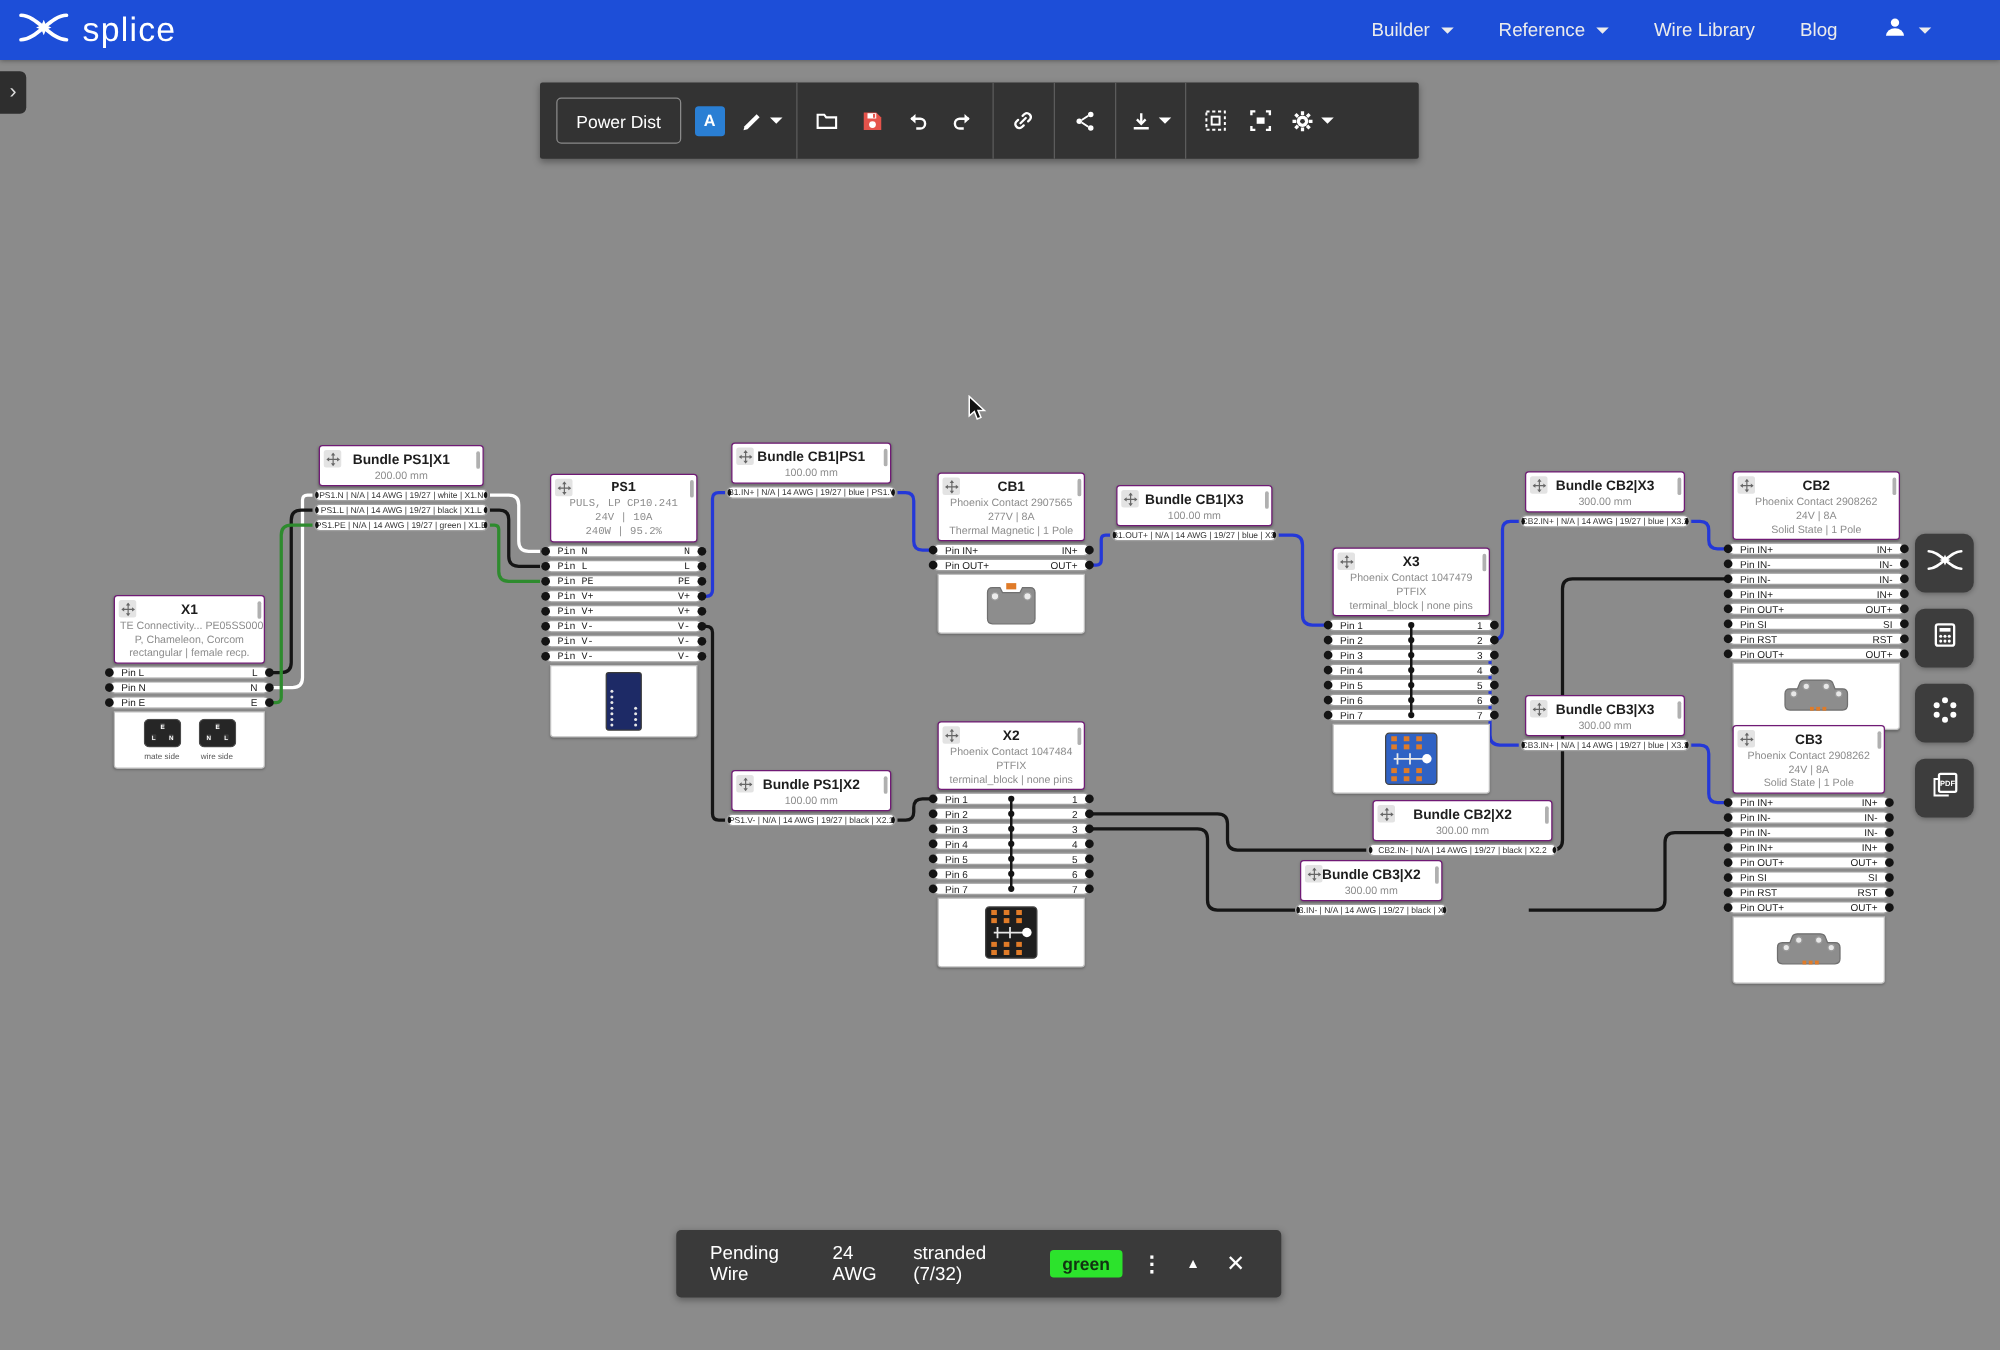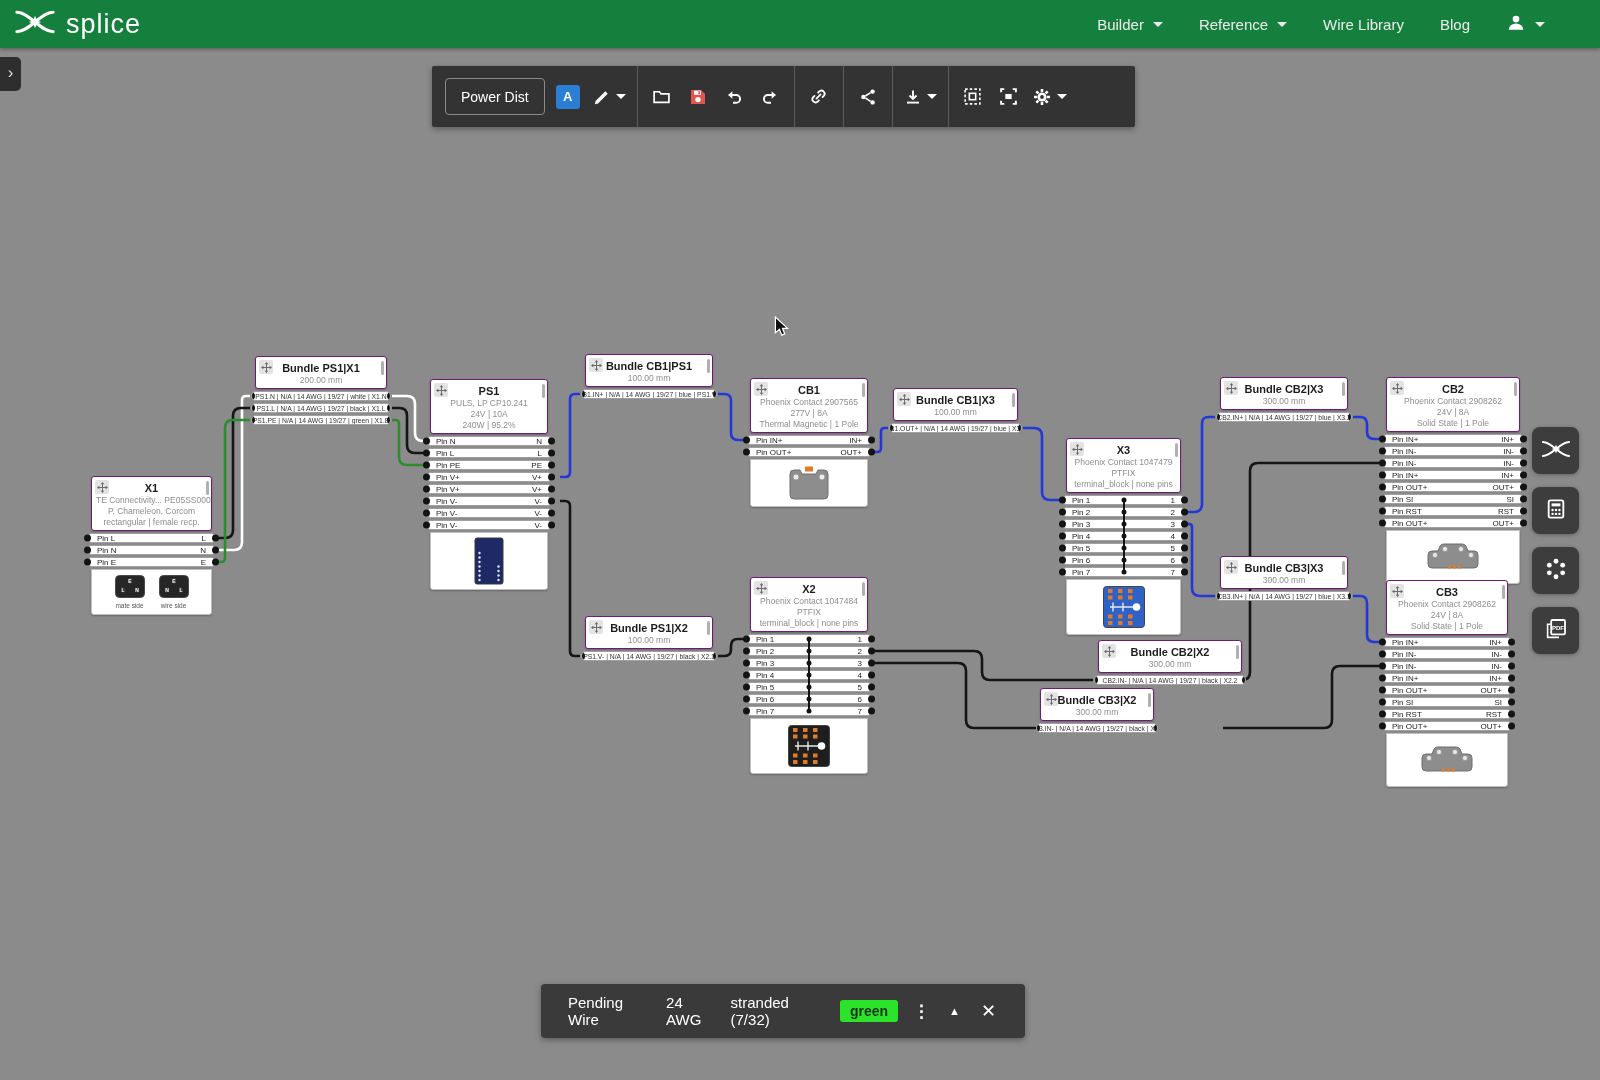--- a/index.html
+++ b/index.html
@@ -1,21 +1,21 @@
 <!DOCTYPE html>
 <html><head>
 <meta charset="utf-8">
 <style>
   * { box-sizing: border-box; margin: 0; padding: 0; }
   html,body { width:1600px; height:1080px; overflow:hidden; }
   body { font-family:"Liberation Sans", sans-serif; }
   .stage { position:relative; width:1600px; height:1080px; background:#8b8b8b; overflow:hidden; }
 
   
-  .navbar { position:absolute; top:0; left:0; width:1600px; height:48px; background:#15803d;
+  .navbar { position:absolute; top:0; left:0; width:1600px; height:48px; background:#1d4ed8;
             display:flex; align-items:center; justify-content:space-between; z-index:10;
             box-shadow:0 1px 4px rgba(0,0,0,.4); }
   .brand { display:flex; align-items:center; gap:10px; padding-left:14px; }
   .brand-text { color:#fff; font-size:27px; font-weight:500; letter-spacing:1px; }
   .nav-items { display:flex; align-items:center; gap:36px; padding-right:55px; }
   .nav-item { display:flex; align-items:center; gap:9px; color:#ececec; font-size:15px; cursor:pointer; }
   .caret-down { width:0; height:0; border-left:5px solid transparent; border-right:5px solid transparent;
                 border-top:5px solid #ececec; display:inline-block; }
 
   
@@ -205,21 +205,21 @@
               <span>PS1.L | N/A | 14 AWG | 19/27 | black | X1.L</span>
               <span class="dotr"></span>
             </div>
             <div class="prow bundle">
               <span class="dotl"></span>
               <span>PS1.PE | N/A | 14 AWG | 19/27 | green | X1.E</span>
               <span class="dotr"></span>
             </div>
           </div>
         </div>
-        <div class="node" style="left: 430px; top: 379px; width: 118px;">
+        <div class="node" style="left: 440px; top: 379px; width: 118px; font-family: Liberation Mono, monospace;">
           <div class="node-head">
             <span class="mover">
               <svg width="11" height="11" viewBox="0 0 14 14">
                 <g fill="#666">
                   <path d="M7 0 9.2 3H4.8z"></path>
                   <path d="M7 14 4.8 11h4.4z"></path>
                   <path d="M0 7 3 4.8v4.4z"></path>
                   <path d="M14 7 11 9.2V4.8z"></path>
                 </g>
                 <path stroke="#666" stroke-width="1.2" d="M7 2.5v9M2.5 7h9"></path>
@@ -385,21 +385,21 @@
             <span class="hthumb"></span>
           </div>
           <div class="rows">
             <div class="prow bundle">
               <span class="dotl"></span>
               <span>CB1.OUT+ | N/A | 14 AWG | 19/27 | blue | X3.1</span>
               <span class="dotr"></span>
             </div>
           </div>
         </div>
-        <div class="node" style="left: 1066px; top: 438px; width: 115px;">
+        <div class="node" style="left: 1066px; top: 438px; width: 126px;">
           <div class="node-head">
             <span class="mover">
               <svg width="11" height="11" viewBox="0 0 14 14">
                 <g fill="#666">
                   <path d="M7 0 9.2 3H4.8z"></path>
                   <path d="M7 14 4.8 11h4.4z"></path>
                   <path d="M0 7 3 4.8v4.4z"></path>
                   <path d="M14 7 11 9.2V4.8z"></path>
                 </g>
                 <path stroke="#666" stroke-width="1.2" d="M7 2.5v9M2.5 7h9"></path>

